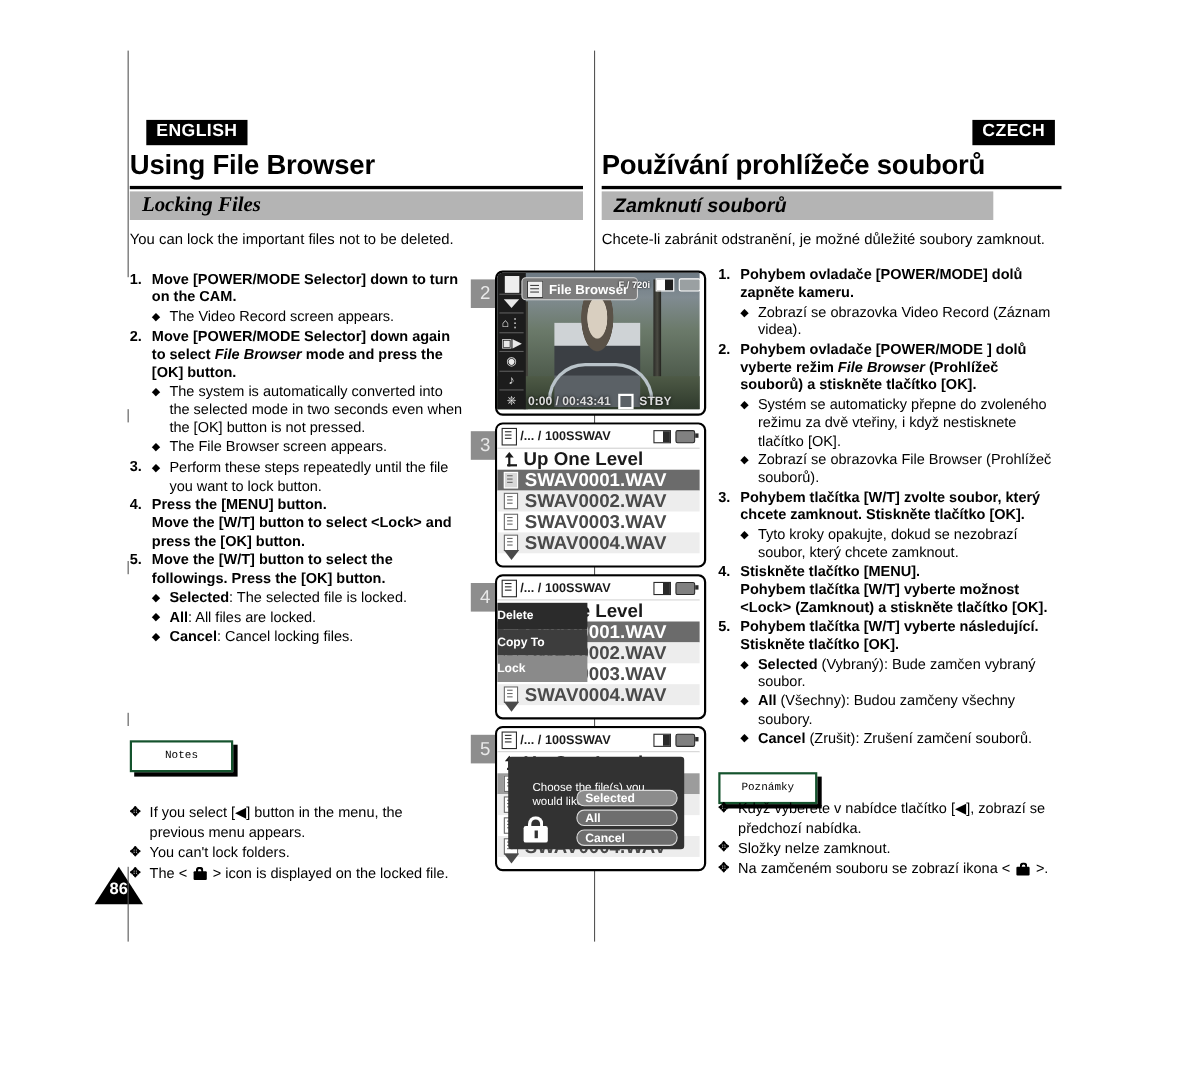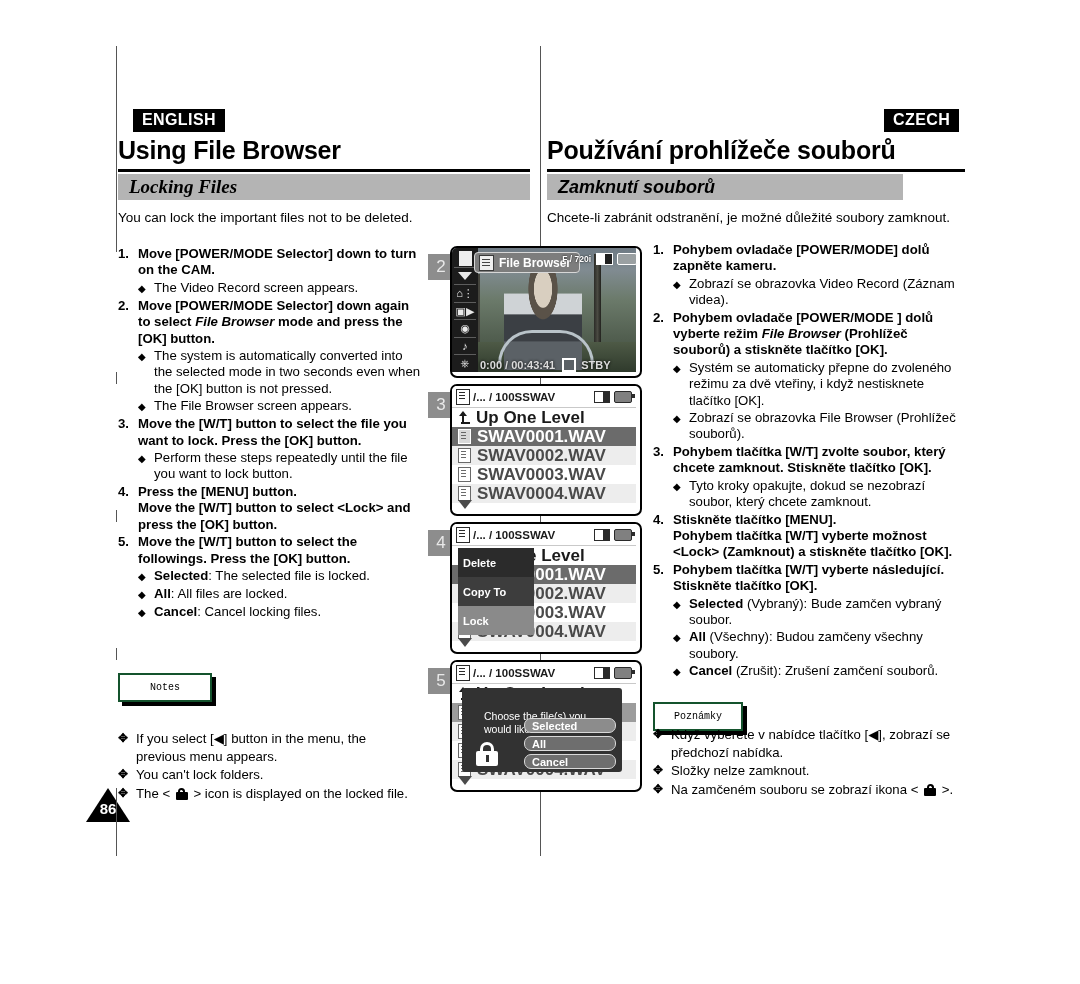--- a/index.html
+++ b/index.html
@@ -464,27 +464,25 @@
   }
 
   
   .ctx-menu {
     position: absolute;
     left: 0px; top: 24px;
     width: 82px;
     z-index: 5;
   }
   .ctx-item {
-    height: 29px;
+    height: 24px;
     font-size: 11px; font-weight: bold;
     color: #fff;
     display: flex; align-items: center;
-    padding-left: 5px;
     box-sizing: border-box;
-    margin-left: 6px;
   }
   .ctx-item.dark { background: #2b2b2b; }
   .ctx-item.mid  { background: #3d3d3d; }
   .ctx-item.hl   { background: #8a8a8a; }
 
   
   .lock-dialog {
     position: absolute;
     left: 10px; top: 26px;
     width: 160px; height: 84px;
@@ -579,21 +577,20 @@
           </div>
           <div class="sub">
             <span class="dia">◆</span>
             <span class="sub-text">The File Browser screen appears.</span>
           </div>
         </div>
       </div>
       <div class="step">
         <div class="step-num">3.</div>
         <div class="step-body">
-          <div class="step-head">Move the [W/T] button to select the file you want to lock. Press the [OK] button.</div>
           <div class="sub">
             <span class="dia">◆</span>
             <span class="sub-text">Perform these steps repeatedly until the file you want to lock button.</span>
           </div>
         </div>
       </div>
       <div class="step">
         <div class="step-num">4.</div>
         <div class="step-body">
           <div class="step-head">Press the [MENU] button.<br>Move the [W/T] button to select &lt;Lock&gt; and press the [OK] button.</div>

